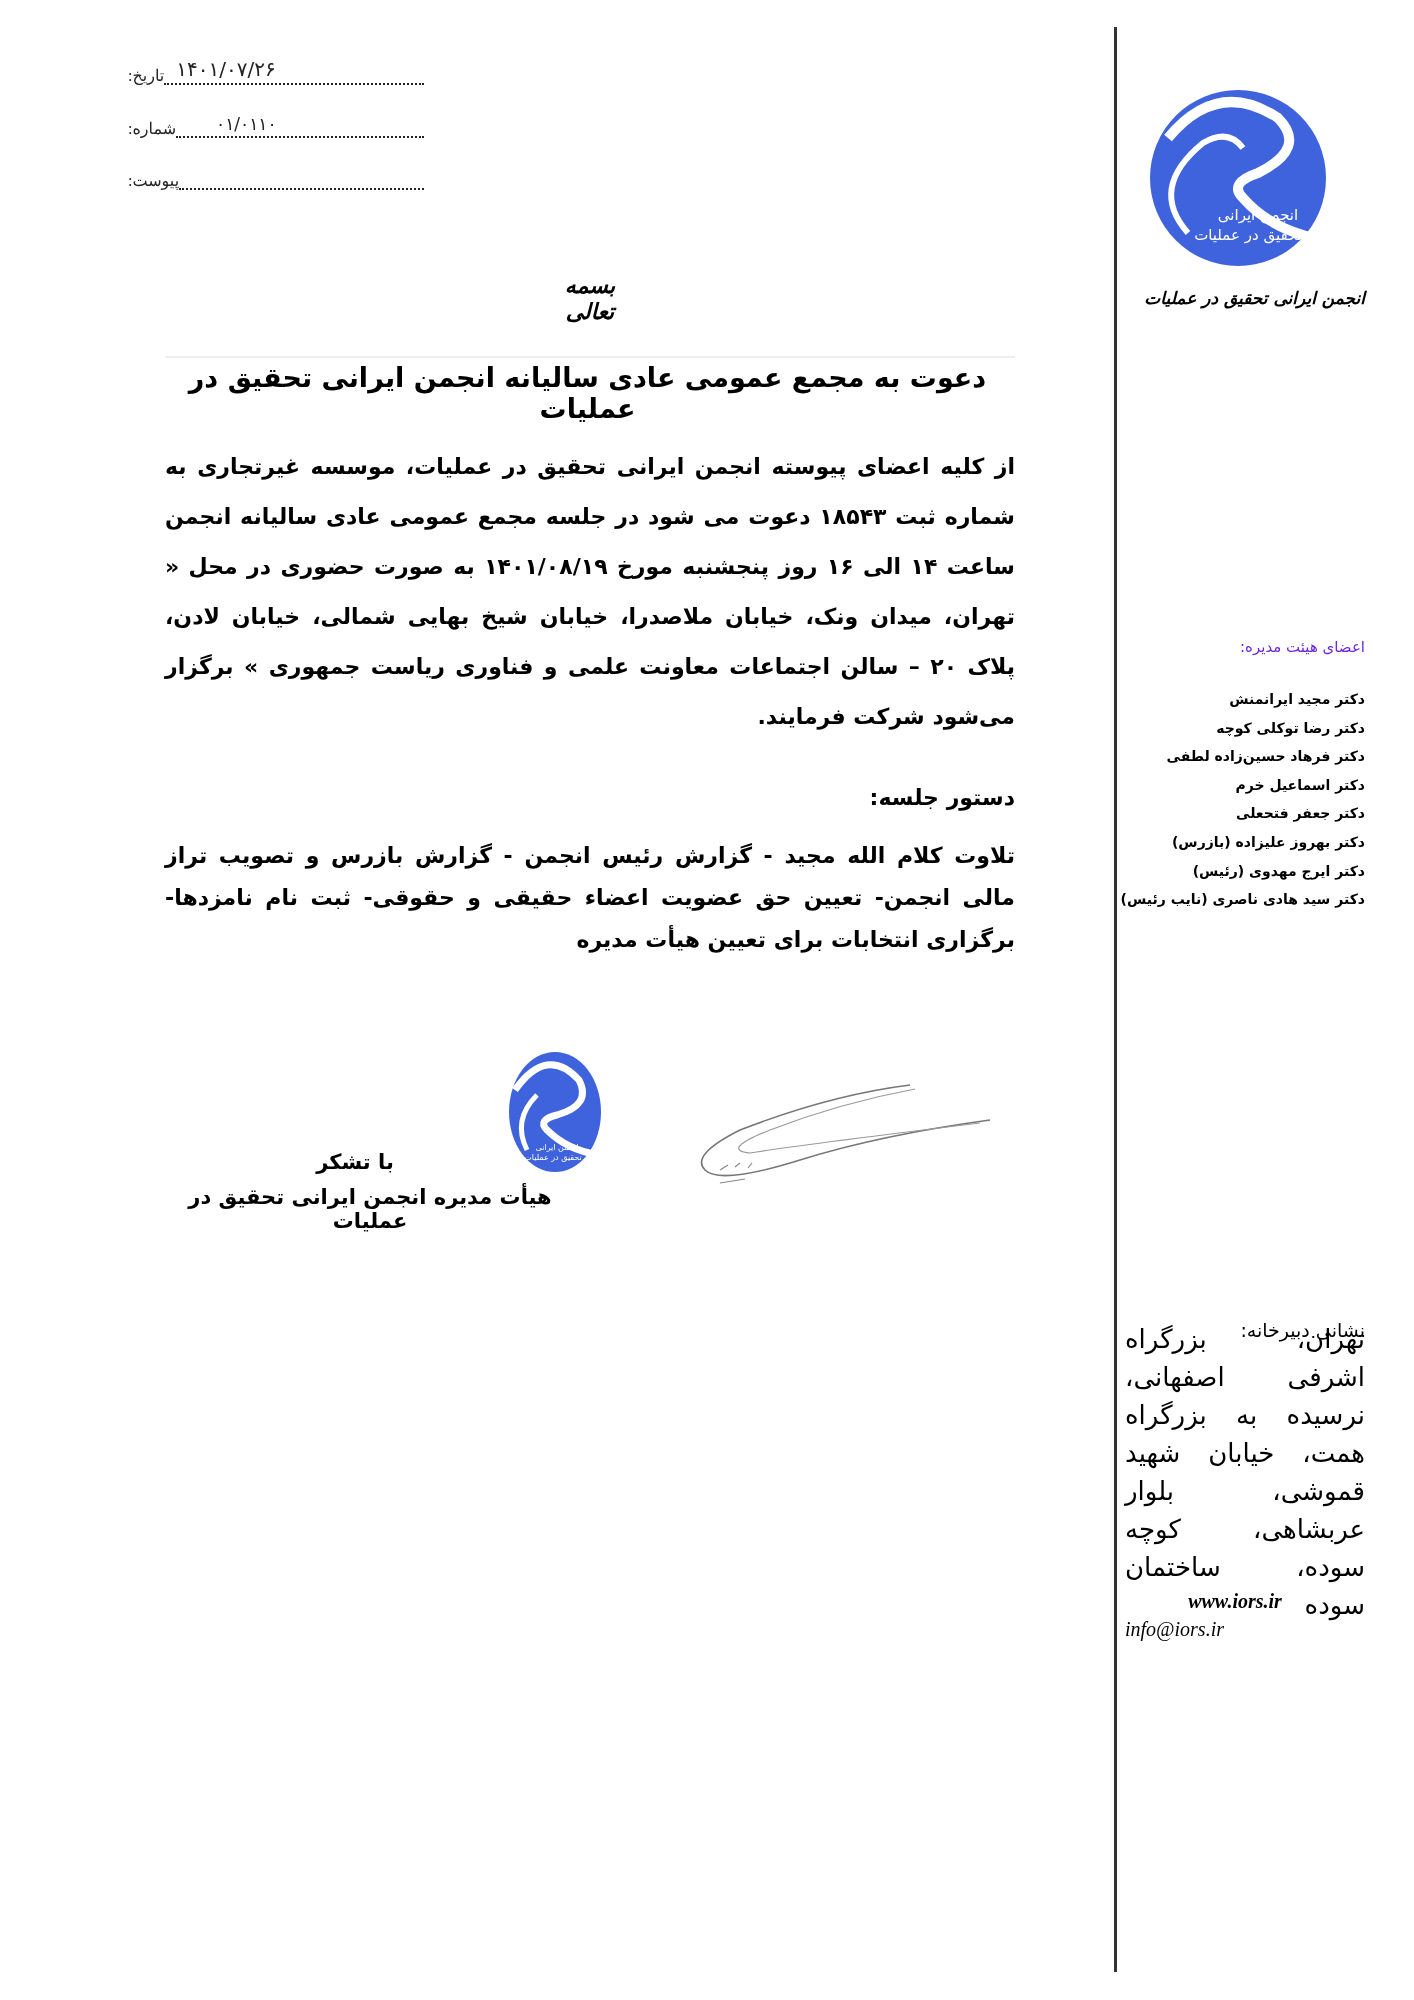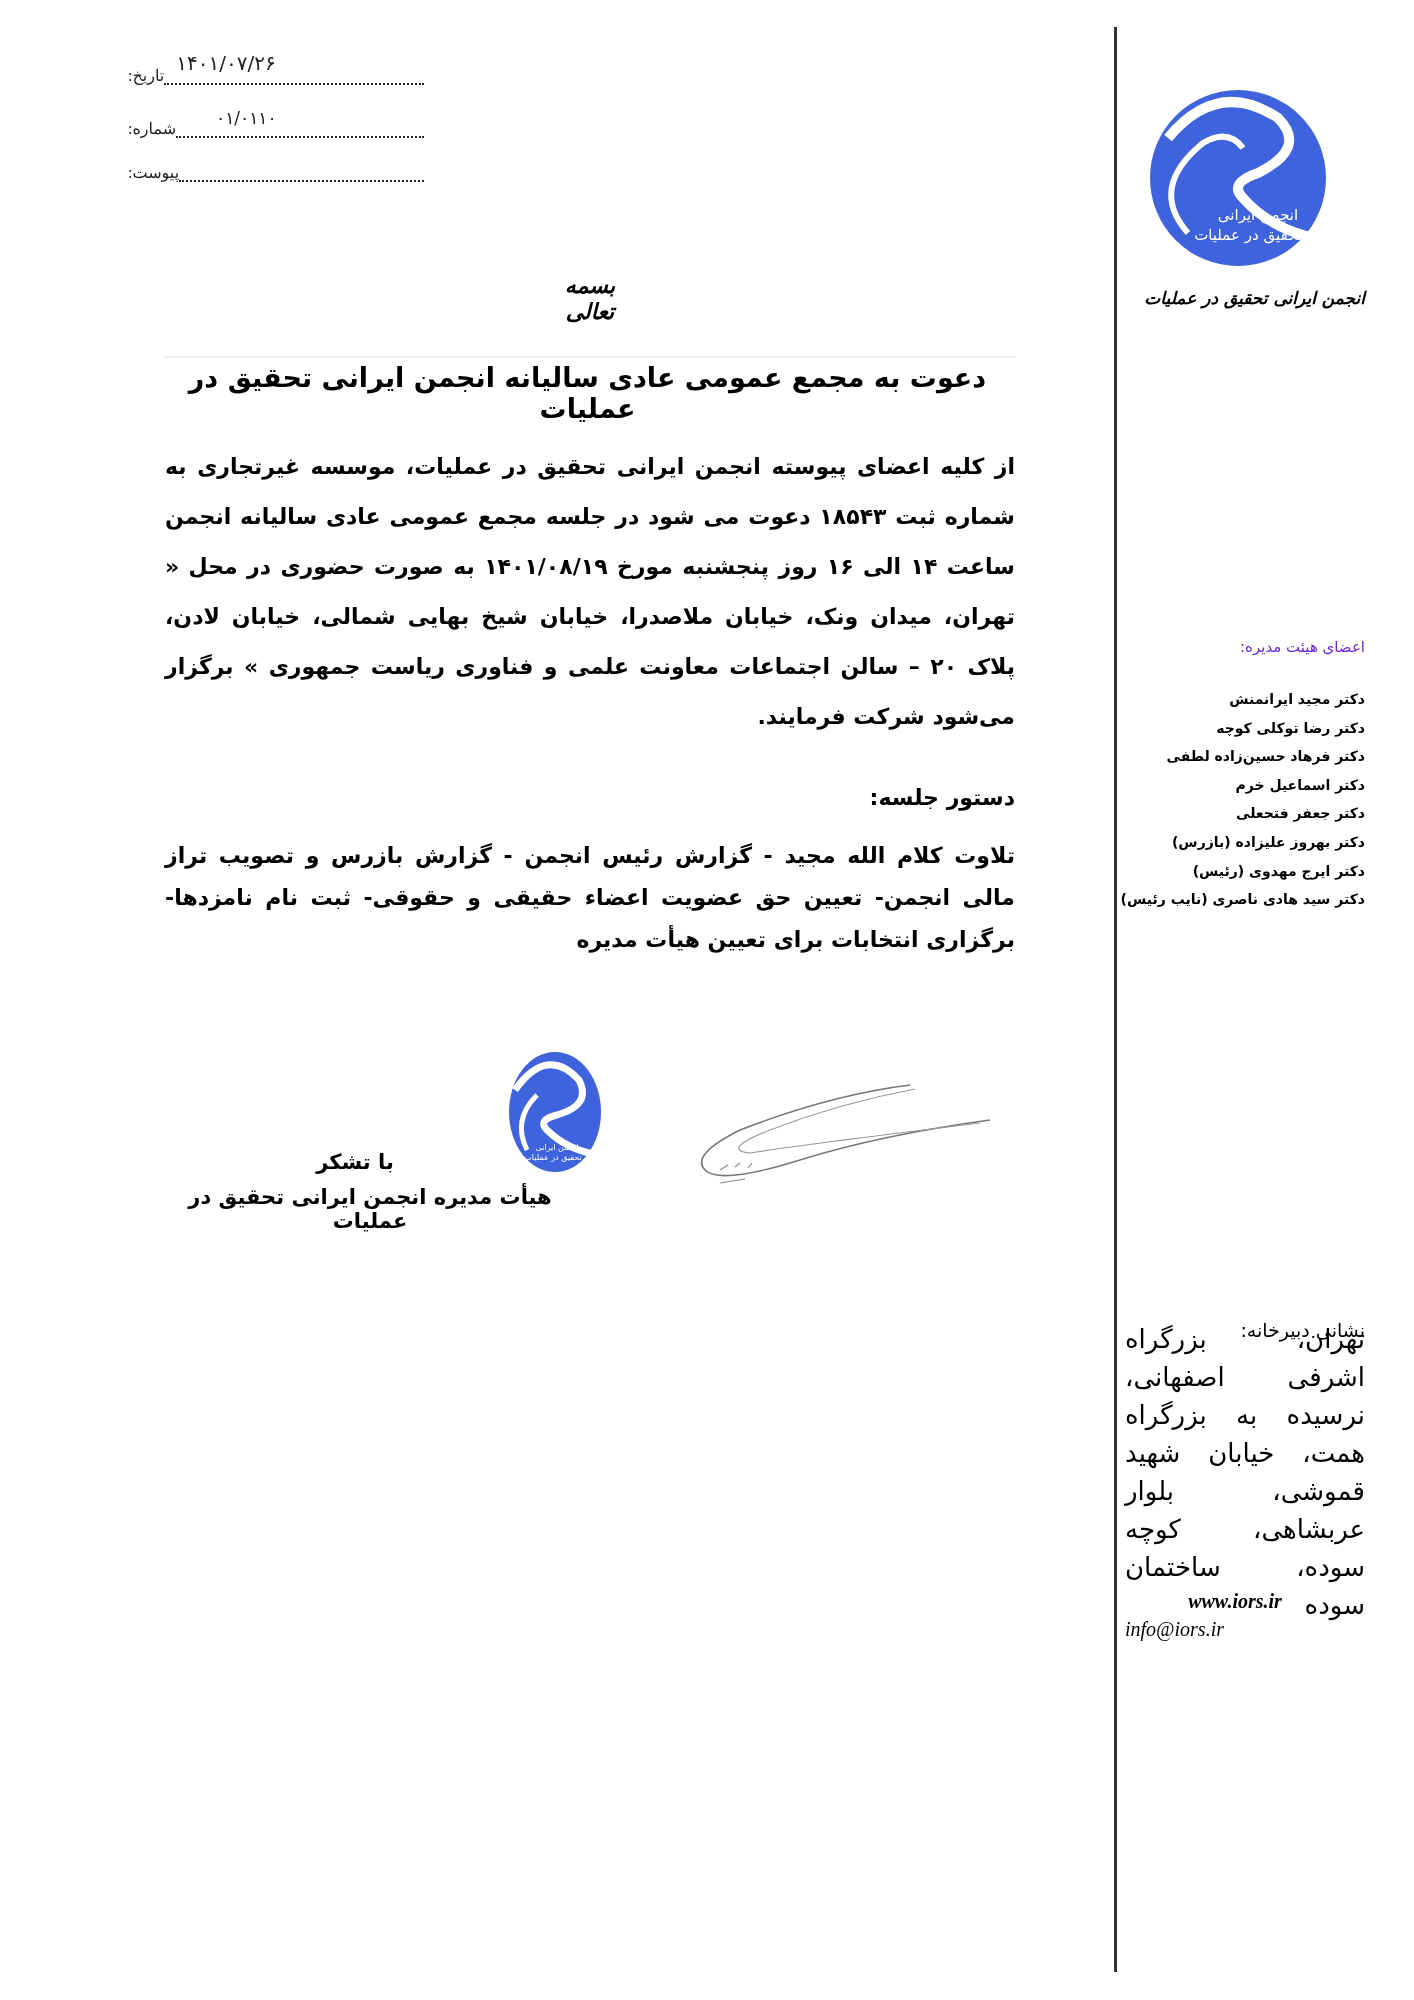--- a/index.html
+++ b/index.html
@@ -9,25 +9,25 @@
     .rtl { direction: rtl; unicode-bidi: embed; }
 
     
     #divider { left: 1114px; top: 27px; width: 3px; height: 1945px; background: #333; }
 
     
     .meta-row { right: 990px; width: 300px; height: 30px; display: flex; flex-direction: row-reverse;
                 align-items: flex-end; font-size: 16px; color: #222; }
     .meta-label { white-space: nowrap; margin-left: 4px; font-family: Liberation Serif, serif; }
     .meta-dots { flex: 1; border-bottom: 2px dotted #222; height: 18px; position: relative; }
-    .meta-val { position: absolute; bottom: 8px; font-size: 20px; letter-spacing: 1px;
+    .meta-val { position: absolute; bottom: 2px; font-size: 20px; letter-spacing: 1px;
                 font-family: "DejaVu Sans", sans-serif; color: #222; }
     #meta-date { top: 55px; }
     #meta-number { top: 108px; }
-    #meta-attach { top: 152px; margin-left: 21px; }
+    #meta-attach { top: 160px; margin-left: 21px; }
     #meta-date .meta-val { left: 12px; }
     #meta-number .meta-val { left: 40px; font-size: 17px; margin-top: 28px; }
 
     
     #basmala { left: 540px; top: 272px; width: 100px; text-align: center; font-size: 22px;
                font-weight: bold; font-style: italic; font-family: "DejaVu Serif", serif; }
 
     
     #title-rule { left: 165px; top: 356px; width: 850px; height: 2px; background: #eeeeee; }
 

